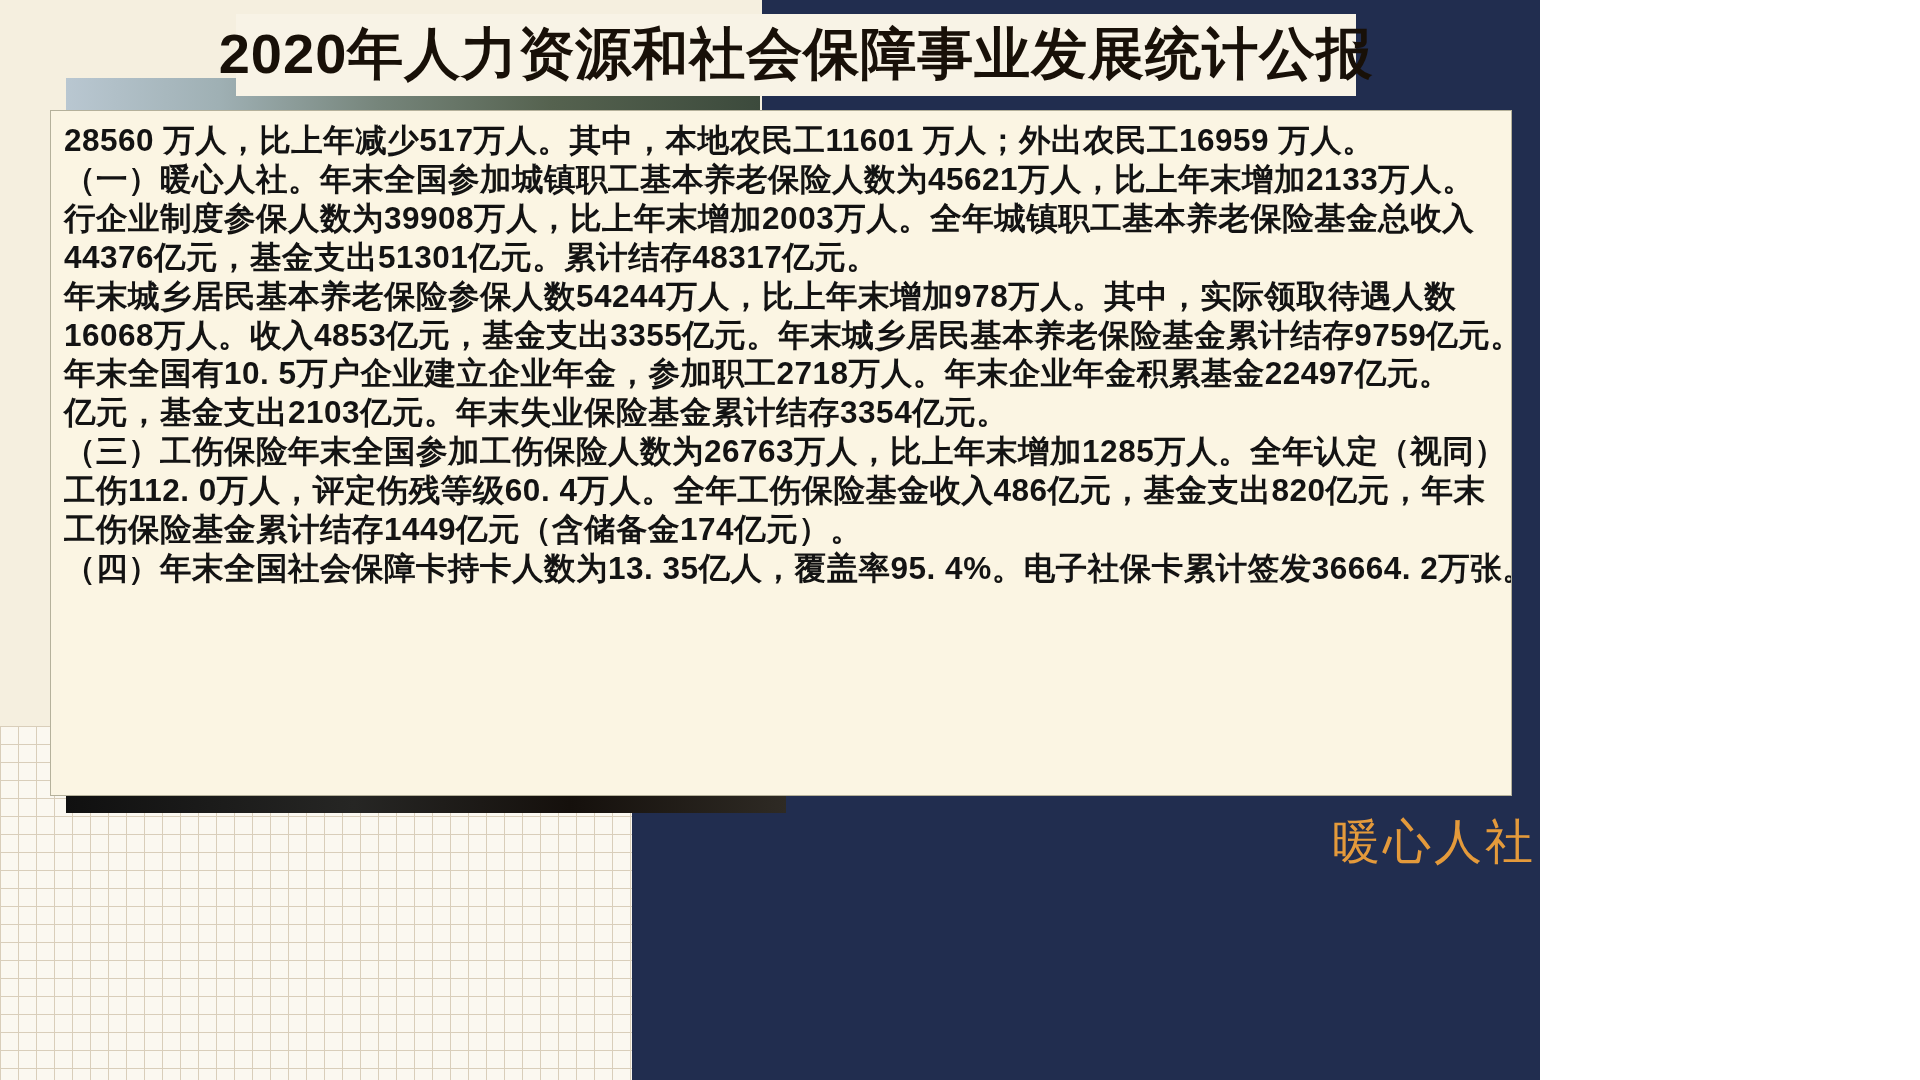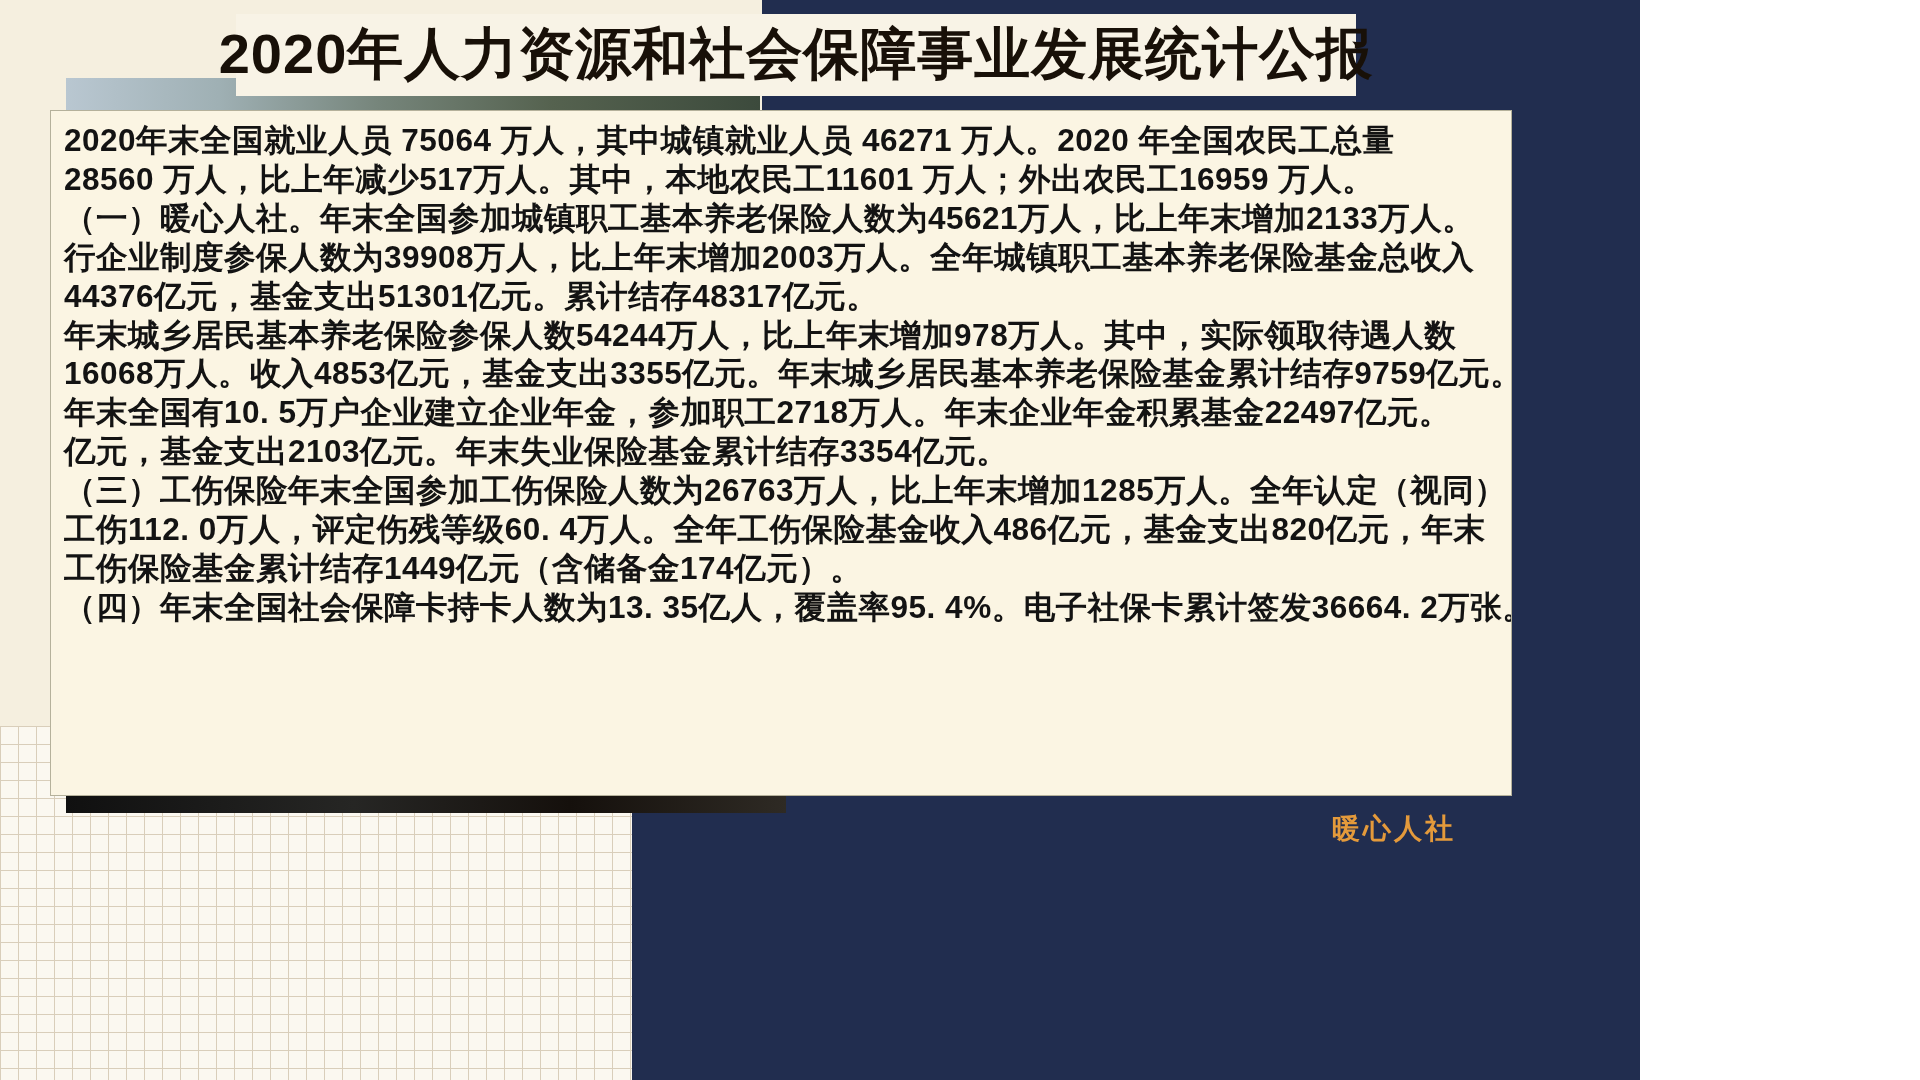--- a/index.html
+++ b/index.html
@@ -1,19 +1,20 @@
 <!DOCTYPE html>
 <html><head>
 <meta charset="utf-8">
 <style>
   html,body { margin:0; padding:0; }
   .stage {
-    position:relative; width:1640px; height:1080px; overflow:hidden;
+    position:relative; width:1516px; height:1080px; overflow:hidden;
     background:#212d4f;
     font-family:"Liberation Sans", sans-serif;
+    padding-left:24px;
   }
   .left-sheet {
     position:absolute; left:0; top:0; width:632px; height:1080px;
     background:#f5efdf;
   }
   .top-cream {
     position:absolute; left:0; top:0; width:762px; height:112px;
     background:#f5efdf;
   }
   .grid-paper {
@@ -45,42 +46,41 @@
     position:absolute; left:50px; top:110px; width:1462px; height:686px;
     background:#fbf5e3; border:1px solid #b5b19b; box-sizing:border-box;
     padding:10px 12px 0 13px; overflow:hidden;
   }
   .tline {
     font-size:31.5px; line-height:38.9px; font-weight:600; color:#131313;
     white-space:nowrap; letter-spacing:0.5px;
   }
   .footer-brand {
     position:absolute; left:1332px; top:810px;
-    font-size:28px; font-weight:700; color:#e49a3b; letter-spacing:3px;
+    font-size:48px; font-weight:400; color:#e49a3b; letter-spacing:3px;
     white-space:nowrap;
   }
 </style>
 </head>
 <body>
 
 <div class="stage">
 
   <div class="left-sheet"></div>
   <div class="top-cream"></div>
   <div class="grid-paper"></div>
 
   <div class="photo-strip-top"></div>
   <div class="photo-strip-bottom"></div>
 
   <div class="title-banner">
     <h1>2020年人力资源和社会保障事业发展统计公报</h1>
   </div>
 
   <div class="text-panel">
-    <div class="tline">2020年末全国就业人员 75064 万人，其中城镇就业人员  46271 万人。2020 年全国农民工总量</div>
     <div class="tline">28560 万人，比上年减少517万人。其中，本地农民工11601 万人；外出农民工16959 万人。</div>
     <div class="tline">（一）暖心人社。年末全国参加城镇职工基本养老保险人数为45621万人，比上年末增加2133万人。</div>
     <div class="tline">行企业制度参保人数为39908万人，比上年末增加2003万人。全年城镇职工基本养老保险基金总收入</div>
     <div class="tline">44376亿元，基金支出51301亿元。累计结存48317亿元。</div>
     <div class="tline">年末城乡居民基本养老保险参保人数54244万人，比上年末增加978万人。其中，实际领取待遇人数</div>
     <div class="tline">16068万人。收入4853亿元，基金支出3355亿元。年末城乡居民基本养老保险基金累计结存9759亿元。</div>
     <div class="tline">年末全国有10. 5万户企业建立企业年金，参加职工2718万人。年末企业年金积累基金22497亿元。</div>
     <div class="tline">亿元，基金支出2103亿元。年末失业保险基金累计结存3354亿元。</div>
     <div class="tline">（三）工伤保险年末全国参加工伤保险人数为26763万人，比上年末增加1285万人。全年认定（视同）</div>
     <div class="tline">工伤112. 0万人，评定伤残等级60. 4万人。全年工伤保险基金收入486亿元，基金支出820亿元，年末</div>

